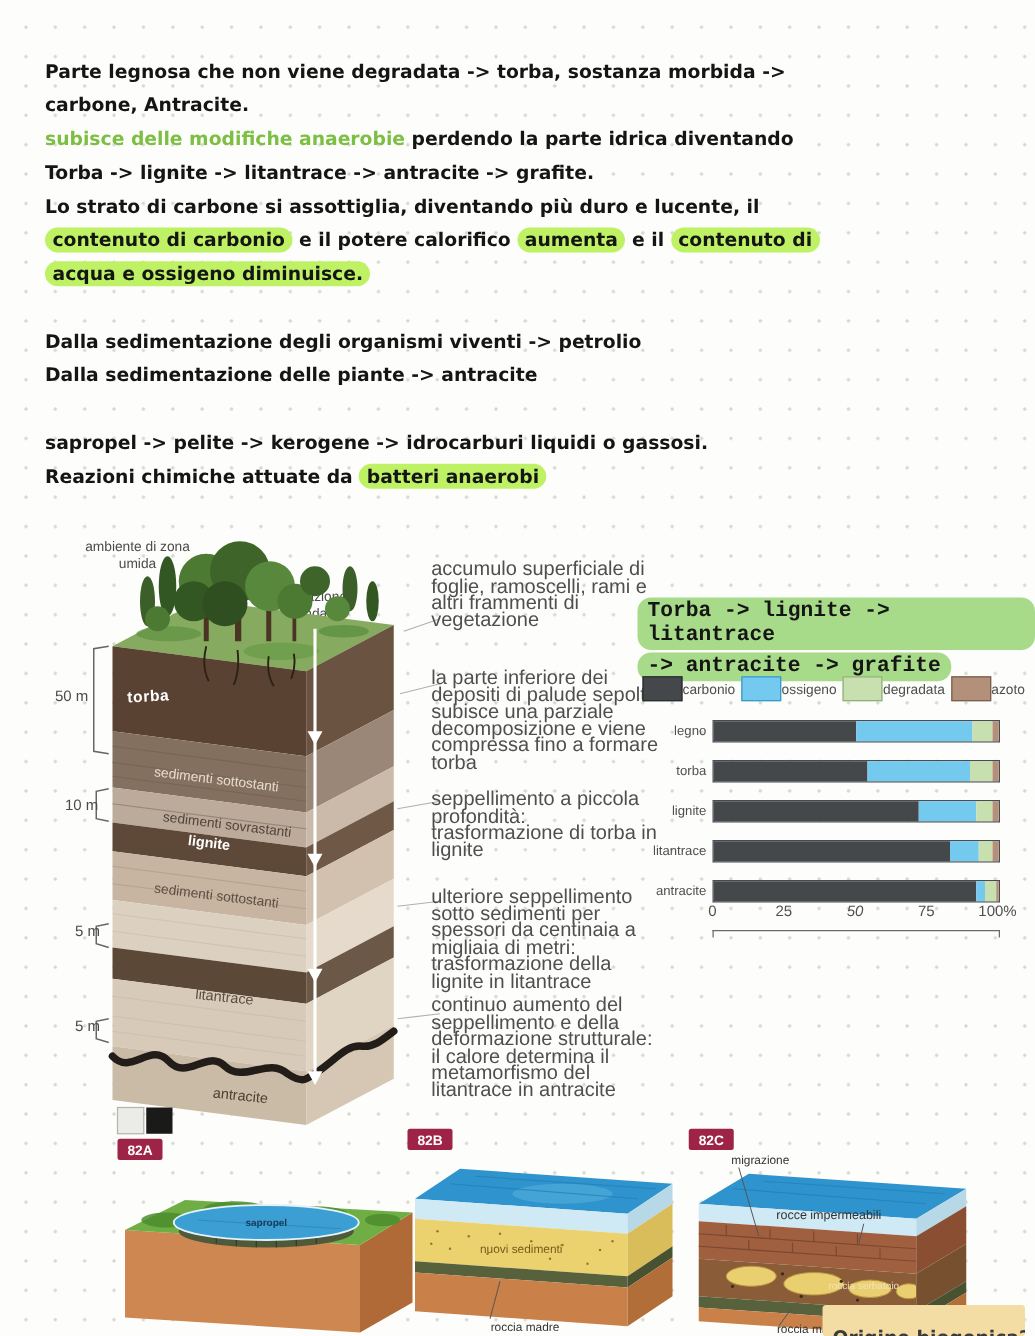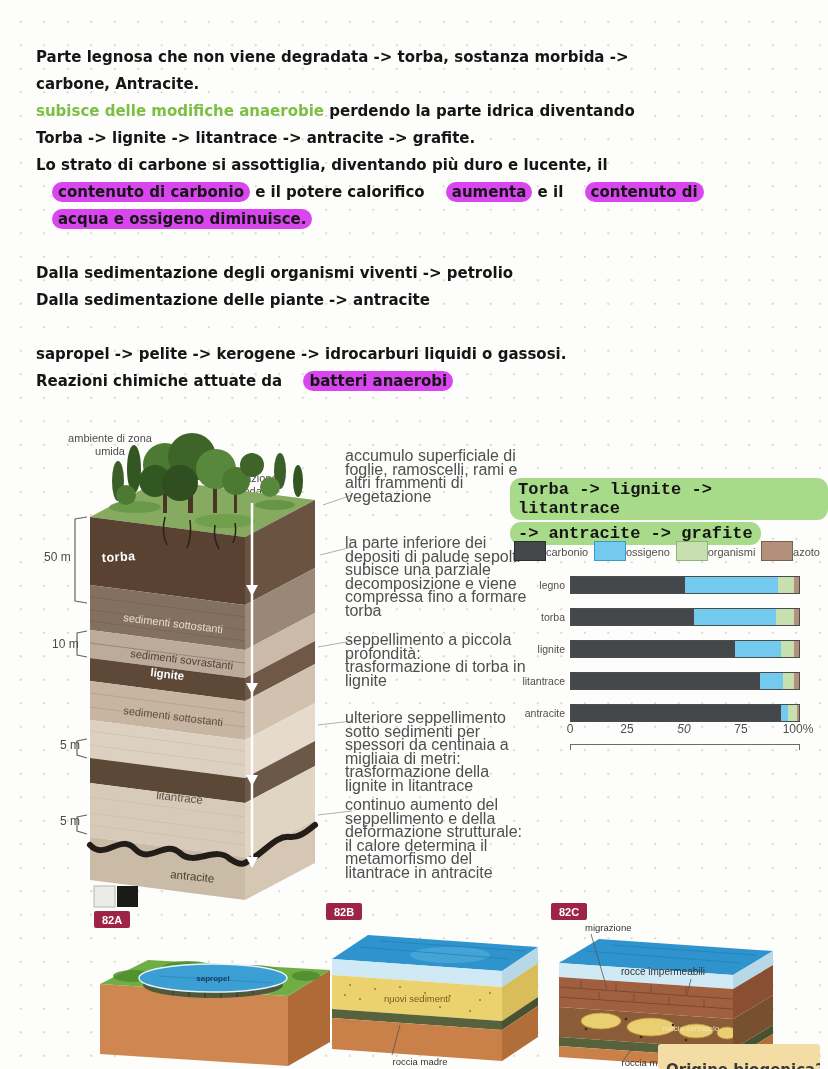--- a/index.html
+++ b/index.html
@@ -12,21 +12,21 @@
   }
   .page{position:absolute;inset:0;}
 
   
   .notes{position:absolute;left:36px;top:44px;width:784px;
     font-family:"DejaVu Sans",sans-serif;font-weight:700;font-size:15px;
     line-height:27px;color:#151515;letter-spacing:0;}
   .note-line{min-height:27px;white-space:nowrap;}
   .note-line.blank{height:27px;}
   .seg-green{color:#7cbf43;}
-  .seg-hl{background:#d946ef;border-radius:10px;padding:1px 6px;box-decoration-break:clone;margin-left:16px;}
+  .seg-hl{background:#bef264;border-radius:10px;padding:1px 6px;box-decoration-break:clone;}
 
   
   .top-label{position:absolute;font-size:11px;line-height:13px;color:#4c4c4c;text-align:center;}
   .tl1{left:62px;top:432px;width:96px;}
   .tl2{left:196px;top:430px;width:104px;margin-top:42px;}
   .annotation{position:absolute;left:345px;width:182px;font-size:16px;line-height:13.6px;color:#4f4f4f;}
   .ann1{top:449px;}.ann2{top:536px;}.ann3{top:633px;}.ann4{top:711px;}.ann5{top:798px;}
 
   
   .chart-title{position:absolute;left:510px;top:478px;font-family:Liberation Mono, monospace;
@@ -205,21 +205,21 @@
       <div class="legend-item">
         <div class="swatch" style="background: rgb(68, 72, 75); border-color: rgb(43, 46, 48);"></div>
         <div class="legend-label">carbonio</div>
       </div>
       <div class="legend-item">
         <div class="swatch" style="background: rgb(116, 201, 238); border-color: rgb(58, 153, 201);"></div>
         <div class="legend-label">ossigeno</div>
       </div>
       <div class="legend-item">
         <div class="swatch" style="background: rgb(200, 224, 175); border-color: rgb(143, 178, 122);"></div>
-        <div class="legend-label">organismi</div>
+        <div class="legend-label">degradata</div>
       </div>
       <div class="legend-item">
         <div class="swatch" style="background: rgb(178, 144, 122); border-color: rgb(119, 96, 77);"></div>
         <div class="legend-label">azoto</div>
       </div>
     </div>
   <div id="chart-rows" class="chart">
       <div class="chart-row">
         <div class="row-label">legno</div>
         <div class="track">

